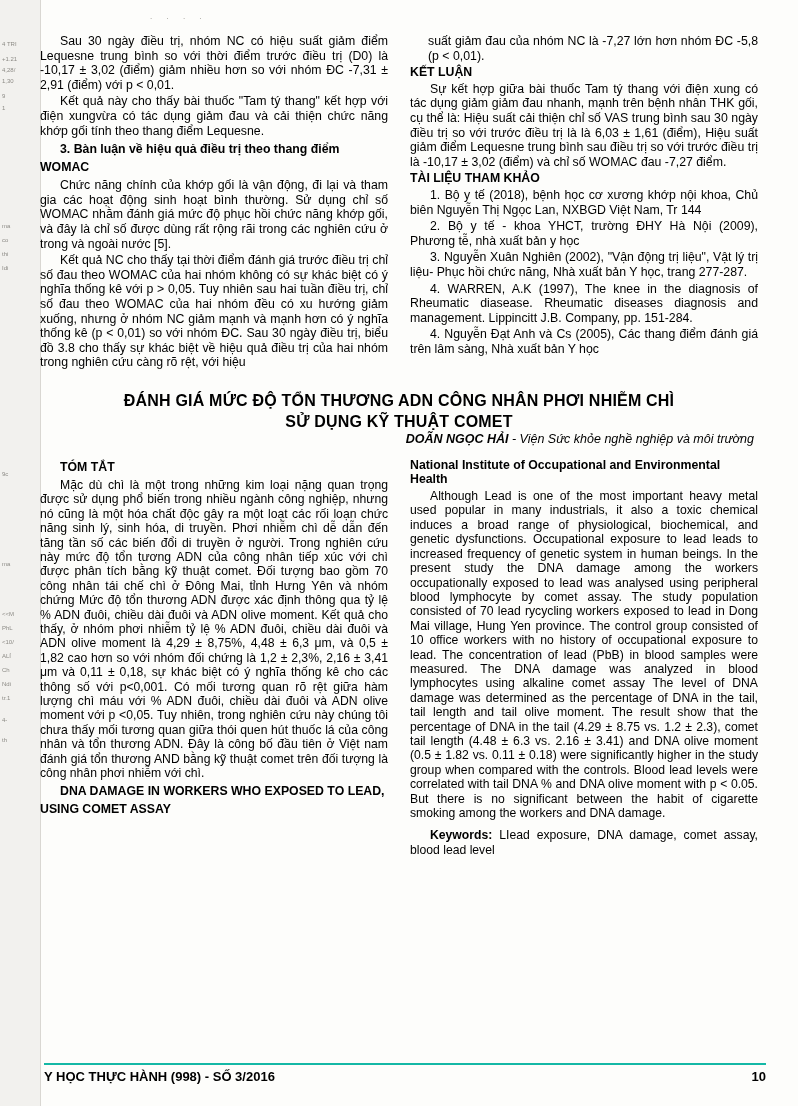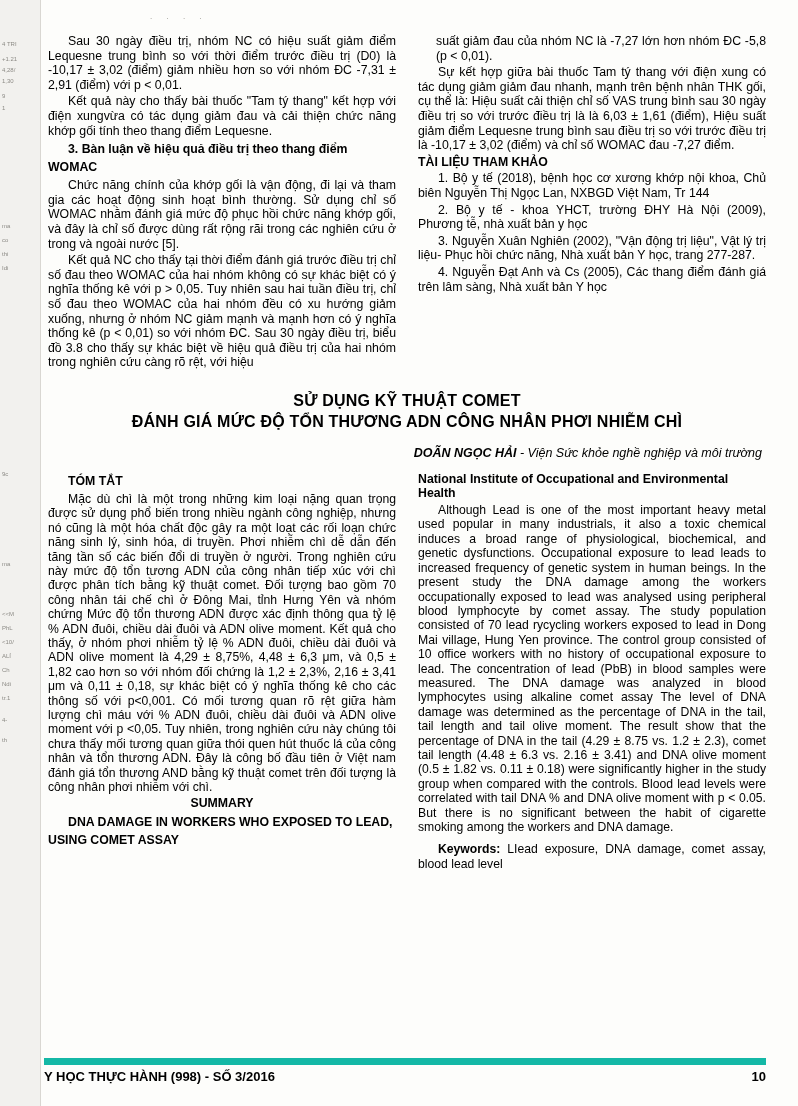--- a/index.html
+++ b/index.html
@@ -44,21 +44,21 @@
     top: 12px;
     left: 150px;
     width: 120px;
     height: 10px;
     font-size: 8px;
     letter-spacing: 6px;
     color: #8a8880;
   }
   .content {
     position: absolute;
-    left: 48px;
+    left: 40px;
     top: 34px;
     width: 718px;
     height: 1030px;
   }
   .cols {
     display: flex;
     gap: 22px;
   }
   .col {
     width: 348px;
@@ -100,21 +100,20 @@
     text-align: center;
   }
   .art-title {
     font-size: 16px;
     line-height: 21px;
     font-weight: bold;
     letter-spacing: .2px;
     margin: 0;
   }
   .authors {
-    margin-top: 14px;
     text-align: right;
     font-size: 12.5px;
     font-style: italic;
     font-weight: bold;
     padding-right: 4px;
   }
   .authors .aff {
     font-weight: normal;
     font-style: italic;
   }
@@ -127,21 +126,21 @@
   }
   .abs p {
     font-size: 12.2px;
     line-height: 14.4px;
   }
   .footer {
     position: absolute;
     left: 44px;
     right: 32px;
     bottom: 22px;
-    border-top: 7px solid #14b8a6;
+    border-top: 2px solid #14b8a6;
     padding-top: 4px;
     display: flex;
     justify-content: space-between;
     align-items: baseline;
     font-size: 13px;
     font-weight: bold;
   }
   .spacer-6 { height: 6px; }
 </style>
 </head>
@@ -181,45 +180,46 @@
       <div class="col">
         <p>Sau 30 ngày điều trị, nhóm NC có hiệu suất giảm điểm Lequesne trung bình so với thời điểm trước điều trị (D0) là -10,17 ± 3,02 (điểm) giảm nhiều hơn so với nhóm ĐC -7,31 ± 2,91 (điểm) với p &lt; 0,01.</p>
         <p>Kết quả này cho thấy bài thuốc "Tam tý thang" kết hợp với điện xungvừa có tác dụng giảm đau và cải thiện chức năng khớp gối tính theo thang điểm Lequesne.</p>
         <div class="h-sec">3. Bàn luận về hiệu quả điều trị theo thang điểm WOMAC</div>
         <p>Chức năng chính của khớp gối là vận động, đi lại và tham gia các hoạt động sinh hoạt bình thường. Sử dụng chỉ số WOMAC nhằm đánh giá mức độ phục hồi chức năng khớp gối, và đây là chỉ số được dùng rất rộng rãi trong các nghiên cứu ở trong và ngoài nước [5].</p>
         <p>Kết quả NC cho thấy tại thời điểm đánh giá trước điều trị chỉ số đau theo WOMAC của hai nhóm không có sự khác biệt có ý nghĩa thống kê với p &gt; 0,05. Tuy nhiên sau hai tuần điều trị, chỉ số đau theo WOMAC của hai nhóm đều có xu hướng giảm xuống, nhưng ở nhóm NC giảm mạnh và mạnh hơn có ý nghĩa thống kê (p &lt; 0,01) so với nhóm ĐC. Sau 30 ngày điều trị, biểu đồ 3.8 cho thấy sự khác biệt về hiệu quả điều trị của hai nhóm trong nghiên cứu càng rõ rệt, với hiệu</p>
       </div>
 
       <div class="col">
         <p class="noindent">suất giảm đau của nhóm NC là -7,27 lớn hơn nhóm ĐC -5,8 (p &lt; 0,01).</p>
+        <div class="h-left-bold">KẾT LUẬN</div>
         <p>Sự kết hợp giữa bài thuốc Tam tý thang với điện xung có tác dụng giảm giảm đau nhanh, mạnh trên bệnh nhân THK gối, cụ thể là: Hiệu suất cải thiện chỉ số VAS trung bình sau 30 ngày điều trị so với trước điều trị là là 6,03 ± 1,61 (điểm), Hiệu suất giảm điểm Lequesne trung bình sau điều trị so với trước điều trị là -10,17 ± 3,02 (điểm) và chỉ số WOMAC đau -7,27 điểm.</p>
         <div class="h-left-bold">TÀI LIỆU THAM KHẢO</div>
         <p>1. Bộ y tế (2018), bệnh học cơ xương khớp nội khoa, Chủ biên Nguyễn Thị Ngọc Lan, NXBGD Việt Nam, Tr 144</p>
         <p>2. Bộ y tế - khoa YHCT, trường ĐHY Hà Nội (2009), Phương tễ, nhà xuất bản y học</p>
         <p>3. Nguyễn Xuân Nghiên (2002), "Vận động trị liệu", Vật lý trị liệu- Phục hồi chức năng, Nhà xuất bản Y học, trang 277-287.</p>
+        <p>4. WARREN, A.K (1997), The knee in the diagnosis of Rheumatic diasease. Rheumatic diseases diagnosis and management. Lippincitt J.B. Company, pp. 151-284.</p>
         <p>4. Nguyễn Đạt Anh và Cs (2005), Các thang điểm đánh giá trên lâm sàng, Nhà xuất bản Y học</p>
       </div>
     </div>
 
     <div class="title-block">
+      <div class="art-title">ĐÁNH GIÁ MỨC ĐỘ TỔN THƯƠNG ADN CÔNG NHÂN PHƠI NHIỄM CHÌ</div>
       <div class="art-title">SỬ DỤNG KỸ THUẬT COMET</div>
-      <div class="art-title">ĐÁNH GIÁ MỨC ĐỘ TỔN THƯƠNG ADN CÔNG NHÂN PHƠI NHIỄM CHÌ</div>
     </div>
 
     <div class="authors">
       <span>DOÃN NGỌC HẢI</span>
       <span class="aff">- Viện Sức khỏe nghề nghiệp và môi trường</span>
     </div>
 
     <div class="abs-cols abs">
 
       <div class="col">
         <div class="h-sec">TÓM TẮT</div>
         <p>Mặc dù chì là một trong những kim loại nặng quan trọng được sử dụng phổ biến trong nhiều ngành công nghiệp, nhưng nó cũng là một hóa chất độc gây ra một loạt các rối loạn chức năng sinh lý, sinh hóa, di truyền. Phơi nhiễm chì dễ dẫn đến tăng tần số các biến đổi di truyền ở người. Trong nghiên cứu này mức độ tổn tương ADN của công nhân tiếp xúc với chì được phân tích bằng kỹ thuật comet. Đối tượng bao gồm 70 công nhân tái chế chì ở Đông Mai, tỉnh Hưng Yên và nhóm chứng Mức độ tổn thương ADN được xác định thông qua tỷ lệ % ADN đuôi, chiều dài đuôi và ADN olive moment. Kết quả cho thấy, ở nhóm phơi nhiễm tỷ lệ % ADN đuôi, chiều dài đuôi và ADN olive moment là 4,29 ± 8,75%, 4,48 ± 6,3 μm, và 0,5 ± 1,82 cao hơn so với nhóm đối chứng là 1,2 ± 2,3%, 2,16 ± 3,41 μm và 0,11 ± 0,18, sự khác biệt có ý nghĩa thống kê cho các thông số với p&lt;0,001. Có mối tương quan rõ rệt giữa hàm lượng chì máu với % ADN đuôi, chiều dài đuôi và ADN olive moment với p &lt;0,05. Tuy nhiên, trong nghiên cứu này chúng tôi chưa thấy mối tương quan giữa thói quen hút thuốc lá của công nhân và tổn thương ADN. Đây là công bố đầu tiên ở Việt nam đánh giá tổn thương AND bằng kỹ thuật comet trên đối tượng là công nhân phơi nhiễm với chì.</p>
-        <div class="h-center">SUMMARY</div>
         <div class="h-sec">DNA DAMAGE IN WORKERS WHO EXPOSED TO LEAD, USING COMET ASSAY</div>
       </div>
 
       <div class="col">
         <div class="h-left-bold">National Institute of Occupational and Environmental Health</div>
         <p>Although Lead is one of the most important heavy metal used popular in many industrials, it also a toxic chemical induces a broad range of physiological, biochemical, and genetic dysfunctions. Occupational exposure to lead leads to increased frequency of genetic system in human beings. In the present study the DNA damage among the workers occupationally exposed to lead was analysed using peripheral blood lymphocyte by comet assay. The study population consisted of 70 lead rycycling workers exposed to lead in Dong Mai village, Hung Yen province. The control group consisted of 10 office workers with no history of occupational exposure to lead. The concentration of lead (PbB) in blood samples were measured. The DNA damage was analyzed in blood lymphocytes using alkaline comet assay The level of DNA damage was determined as the percentage of DNA in the tail, tail length and tail olive moment. The result show that the percentage of DNA in the tail (4.29 ± 8.75 vs. 1.2 ± 2.3), comet tail length (4.48 ± 6.3 vs. 2.16 ± 3.41) and DNA olive moment (0.5 ± 1.82 vs. 0.11 ± 0.18) were significantly higher in the study group when compared with the controls. Blood lead levels were correlated with tail DNA % and DNA olive moment with p &lt; 0.05. But there is no significant between the habit of cigarette smoking among the workers and DNA damage.</p>
         <div class="spacer-6"></div>
         <p><b>Keywords:</b> <span>LIead exposure, DNA damage, comet assay, blood lead level</span></p>
       </div>
     </div>

